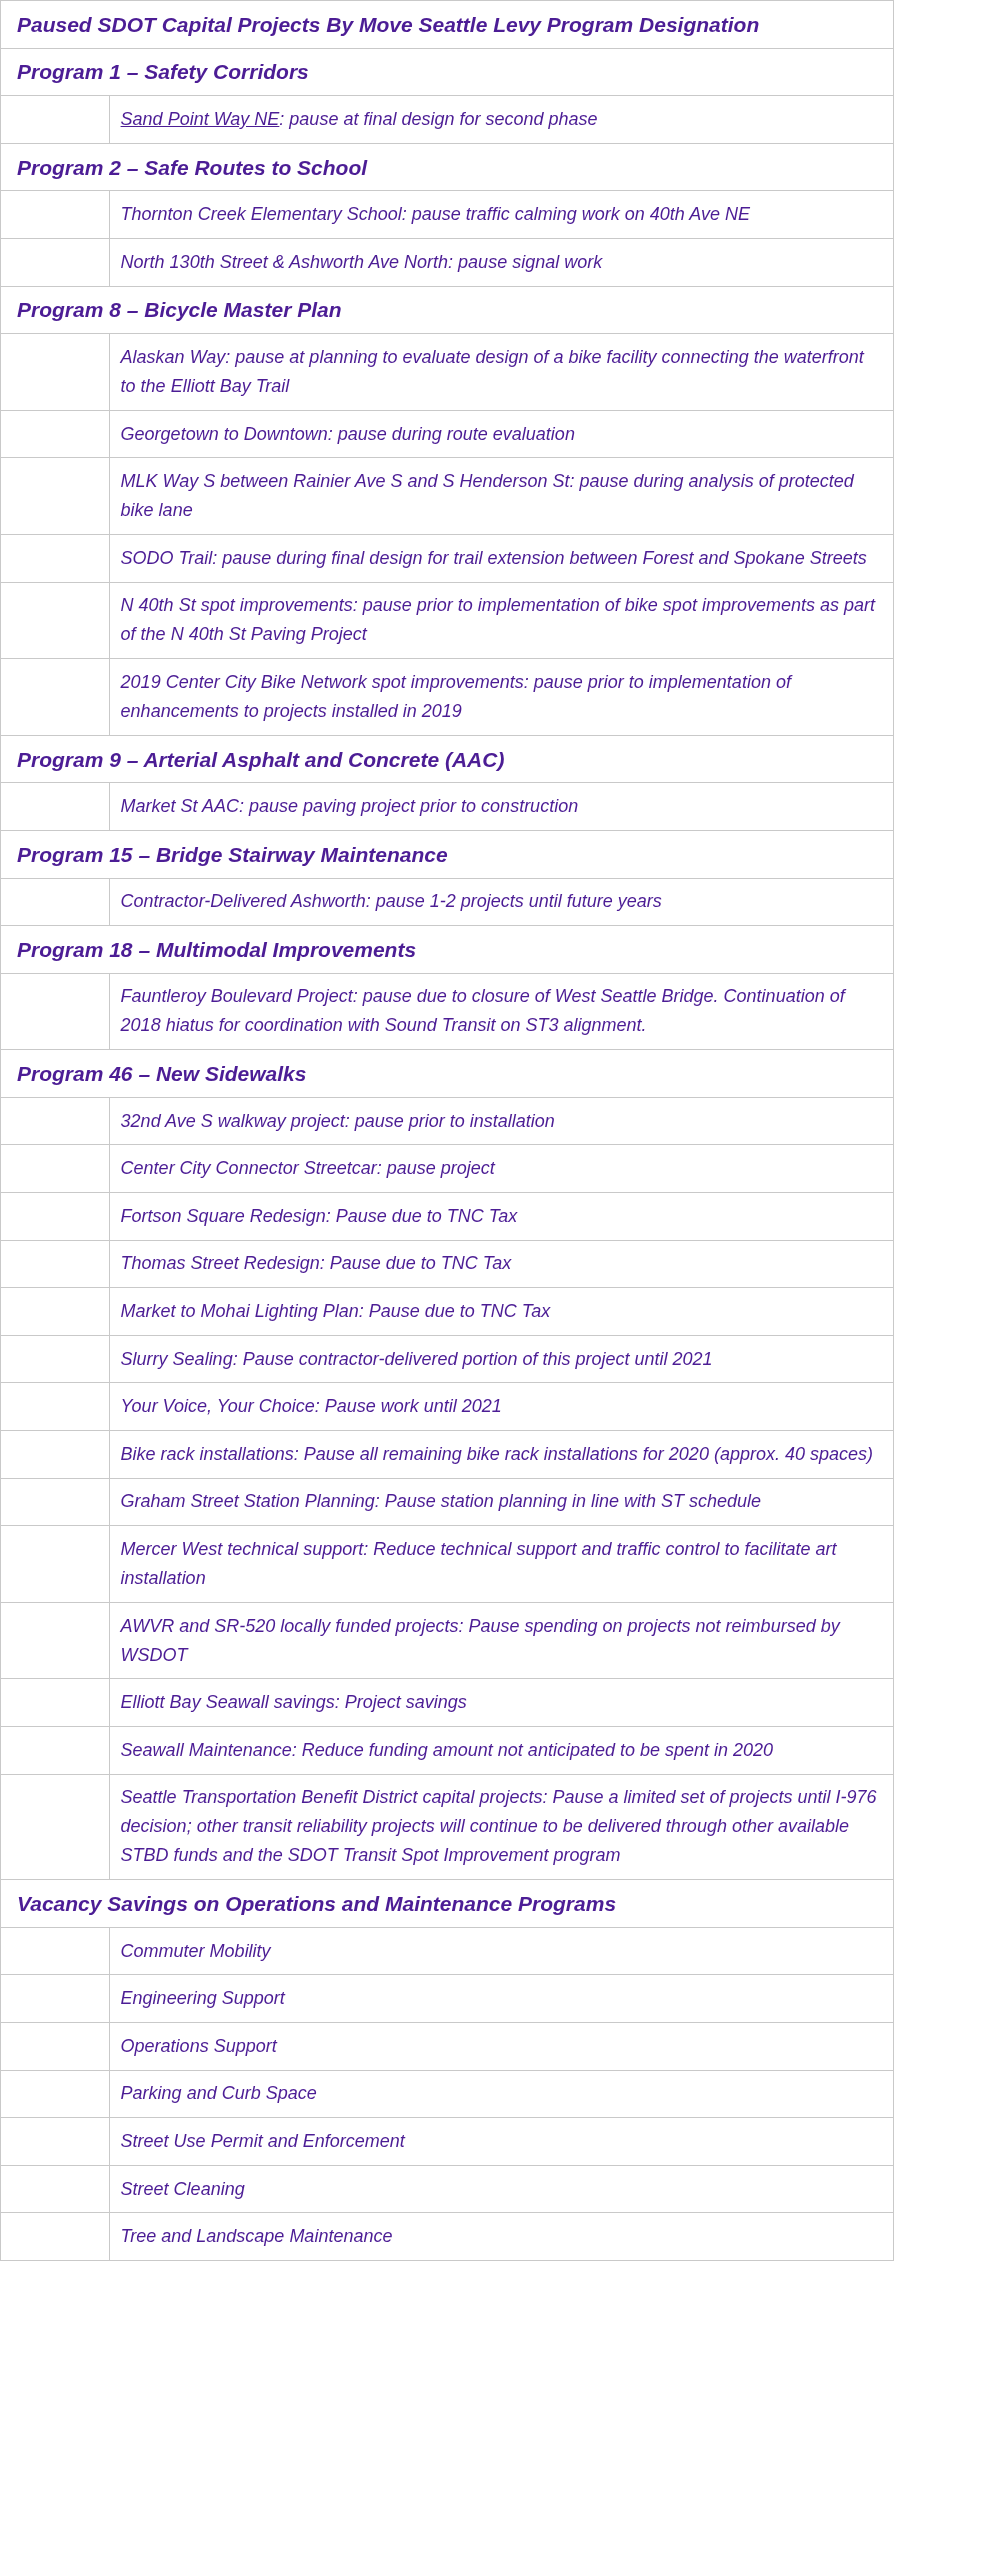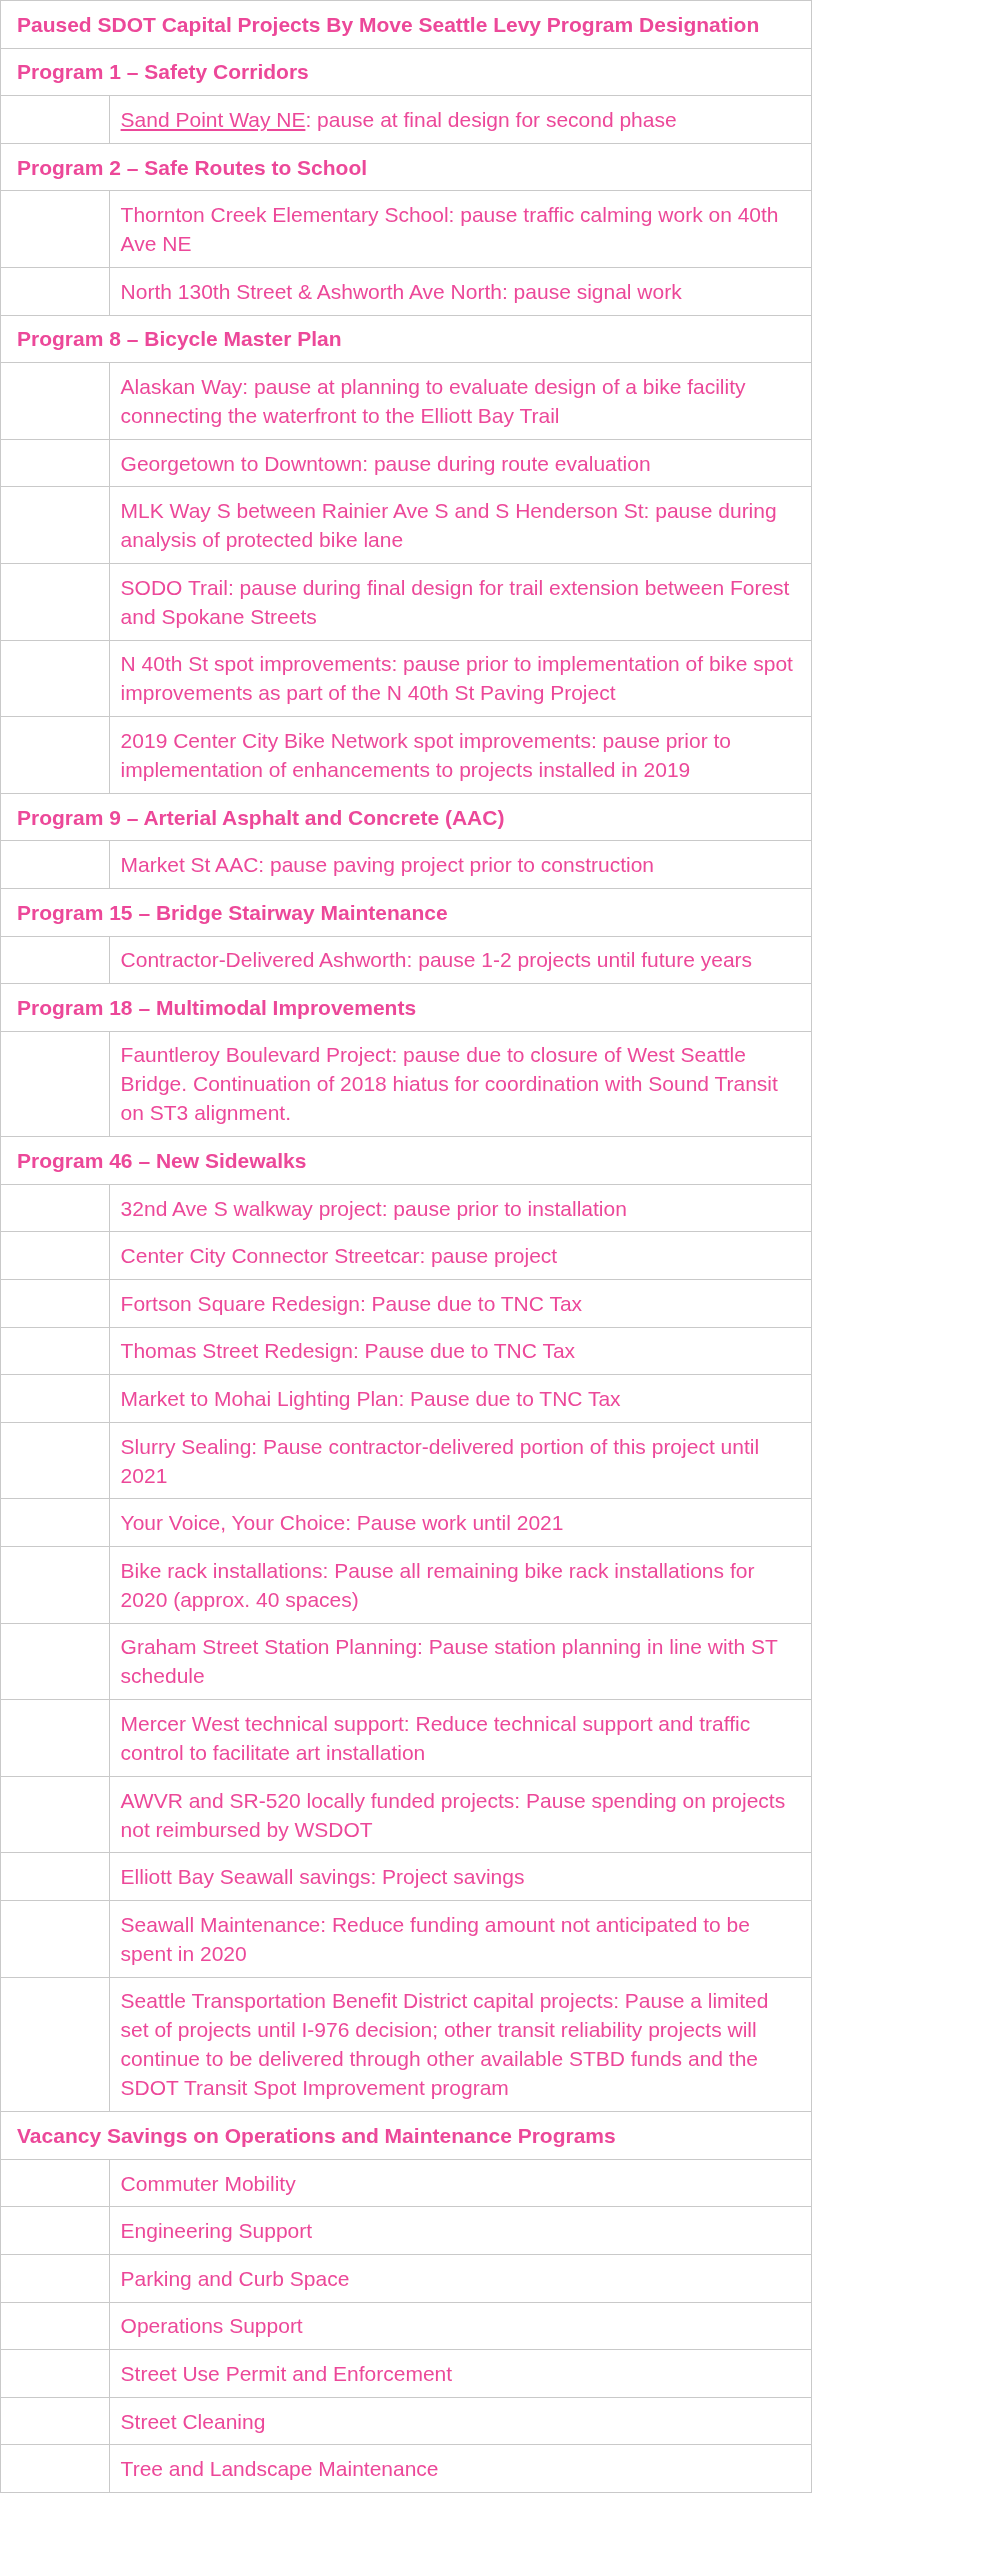--- a/index.html
+++ b/index.html
@@ -4,40 +4,41 @@
 <style>
   html, body {
     margin: 0;
     padding: 0;
     background: #ffffff;
   }
   .doc {
     width: 986px;
   }
   table.projects {
-    width: 812px;
+    width: 894px;
     border-collapse: collapse;
     table-layout: fixed;
     font-family: "Liberation Sans", sans-serif;
-    color: #ec4899;
+    color: #4c1d95;
     background: #ffffff;
+    font-style: italic;
   }
   table.projects td {
     border: 0.9px solid #c9c9c9;
     vertical-align: middle;
     word-wrap: break-word;
   }
   td.title-cell, td.head-cell {
     font-weight: bold;
     font-size: 21px;
     line-height: 29px;
     padding: 8.8px 17.6px 8.8px 16px;
   }
   td.item-cell {
-    font-size: 21px;
+    font-size: 18px;
     line-height: 29px;
     padding: 8.8px 13.2px 8.8px 10.6px;
   }
   td.indent-cell {
     
   }
   span.underlined {
     text-decoration: underline;
   }
 </style>
@@ -185,25 +186,25 @@
         <tr>
           <td class="indent-cell"></td>
           <td class="item-cell"><span>Commuter Mobility</span><span></span></td>
         </tr>
         <tr>
           <td class="indent-cell"></td>
           <td class="item-cell"><span>Engineering Support</span><span></span></td>
         </tr>
         <tr>
           <td class="indent-cell"></td>
+          <td class="item-cell"><span>Operations Support</span><span></span></td>
+        </tr>
+        <tr>
+          <td class="indent-cell"></td>
           <td class="item-cell"><span>Parking and Curb Space</span><span></span></td>
-        </tr>
-        <tr>
-          <td class="indent-cell"></td>
-          <td class="item-cell"><span>Operations Support</span><span></span></td>
         </tr>
         <tr>
           <td class="indent-cell"></td>
           <td class="item-cell"><span>Street Use Permit and Enforcement</span><span></span></td>
         </tr>
         <tr>
           <td class="indent-cell"></td>
           <td class="item-cell"><span>Street Cleaning</span><span></span></td>
         </tr>
         <tr>

